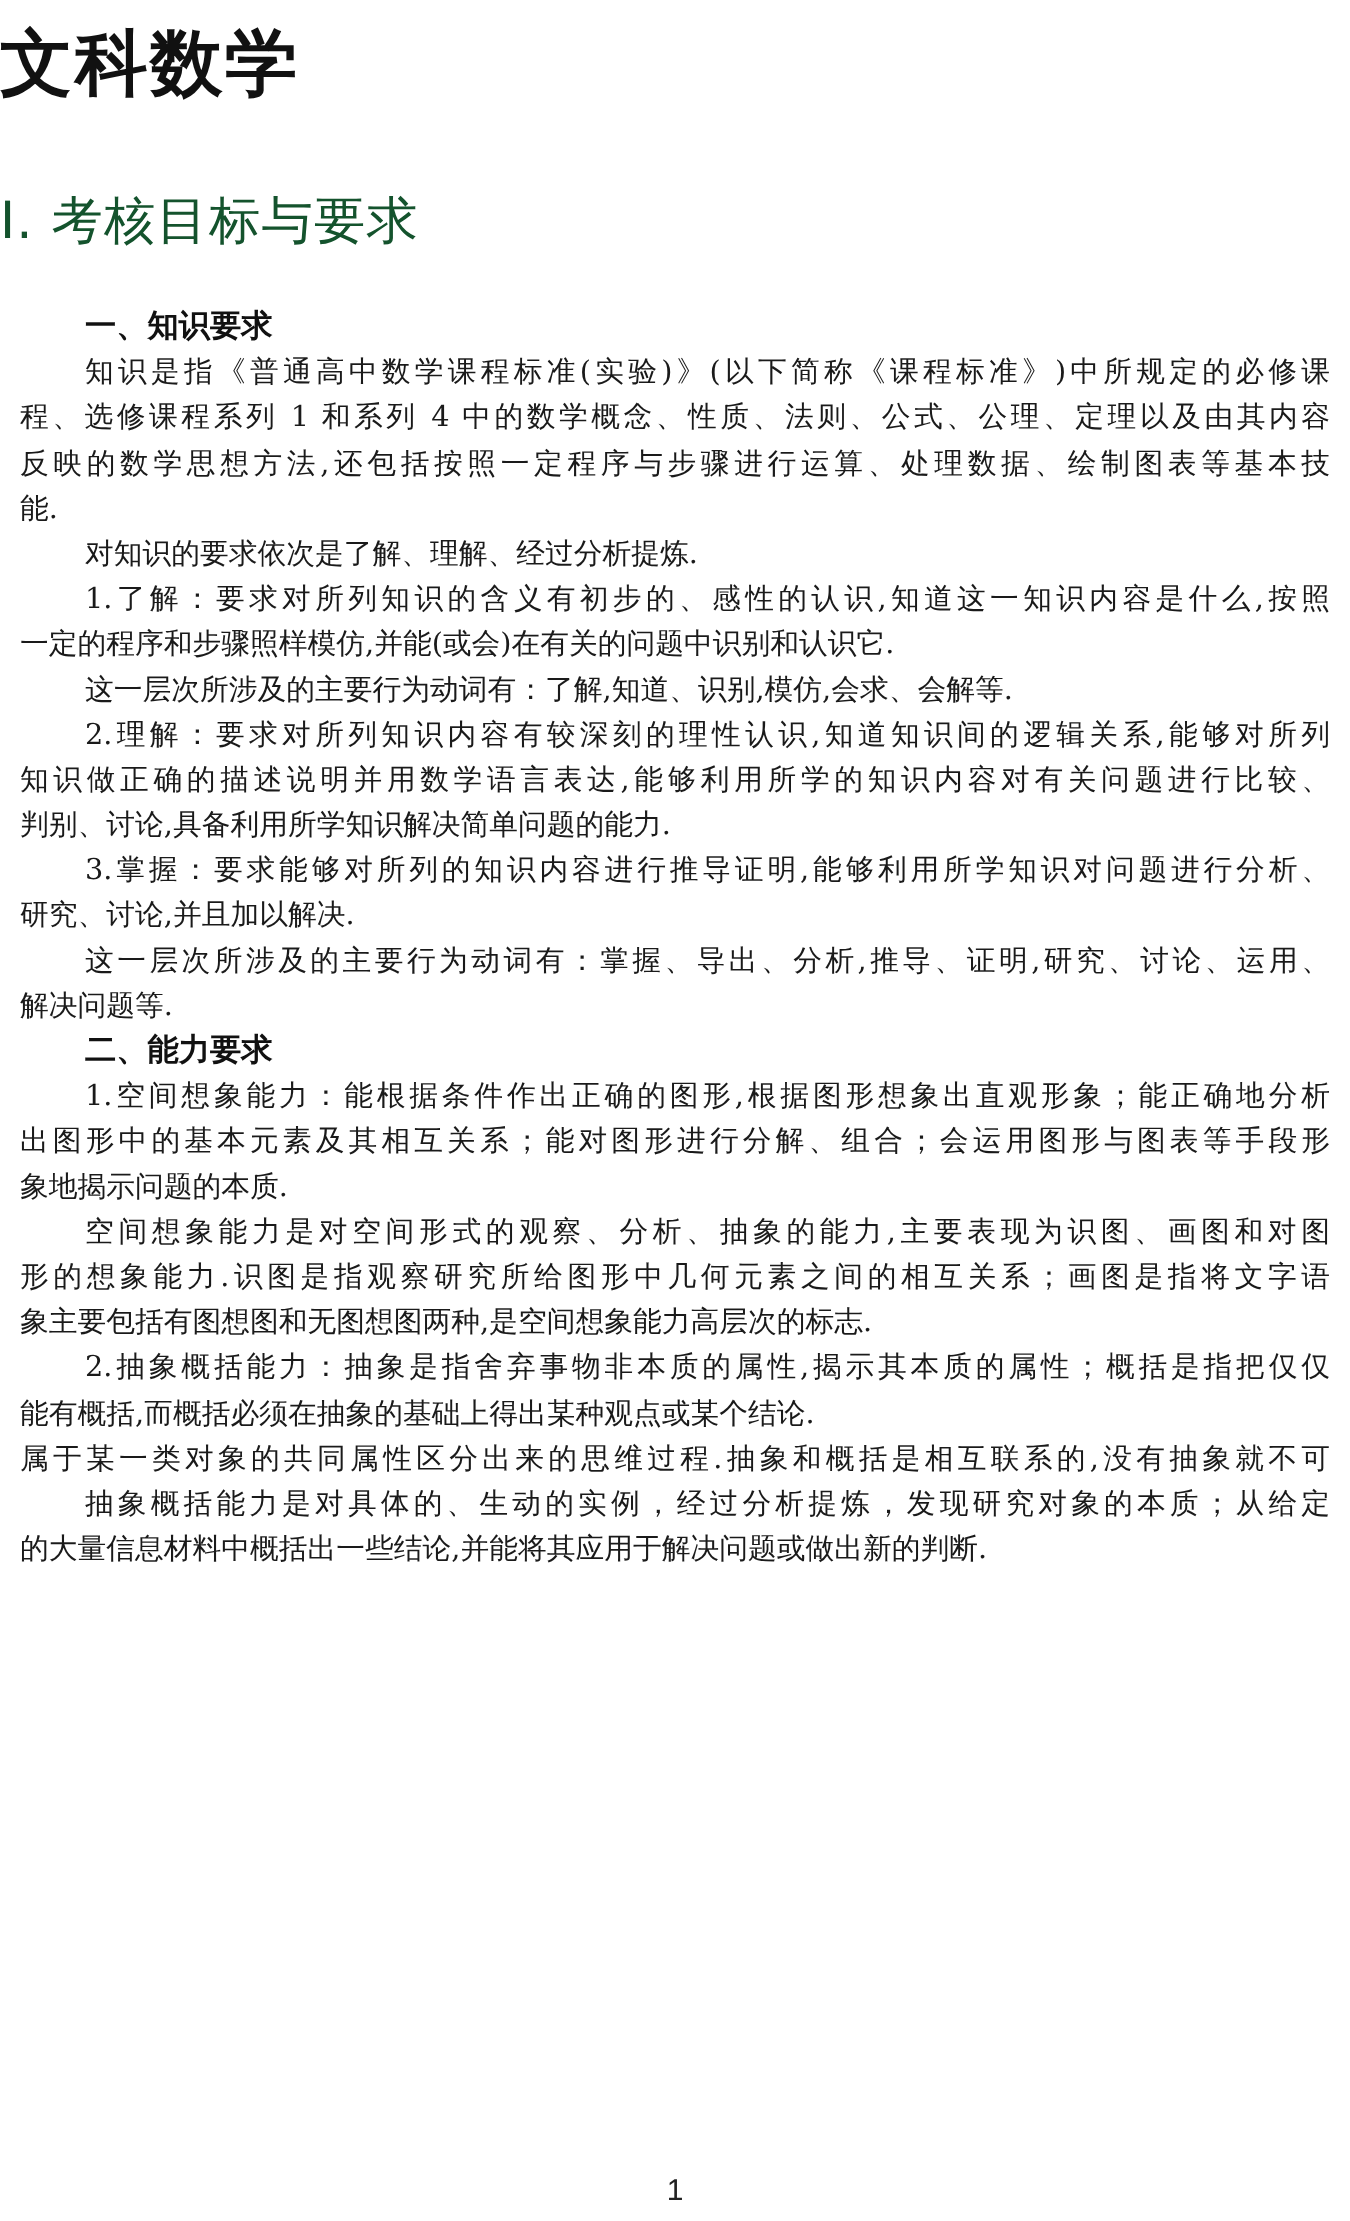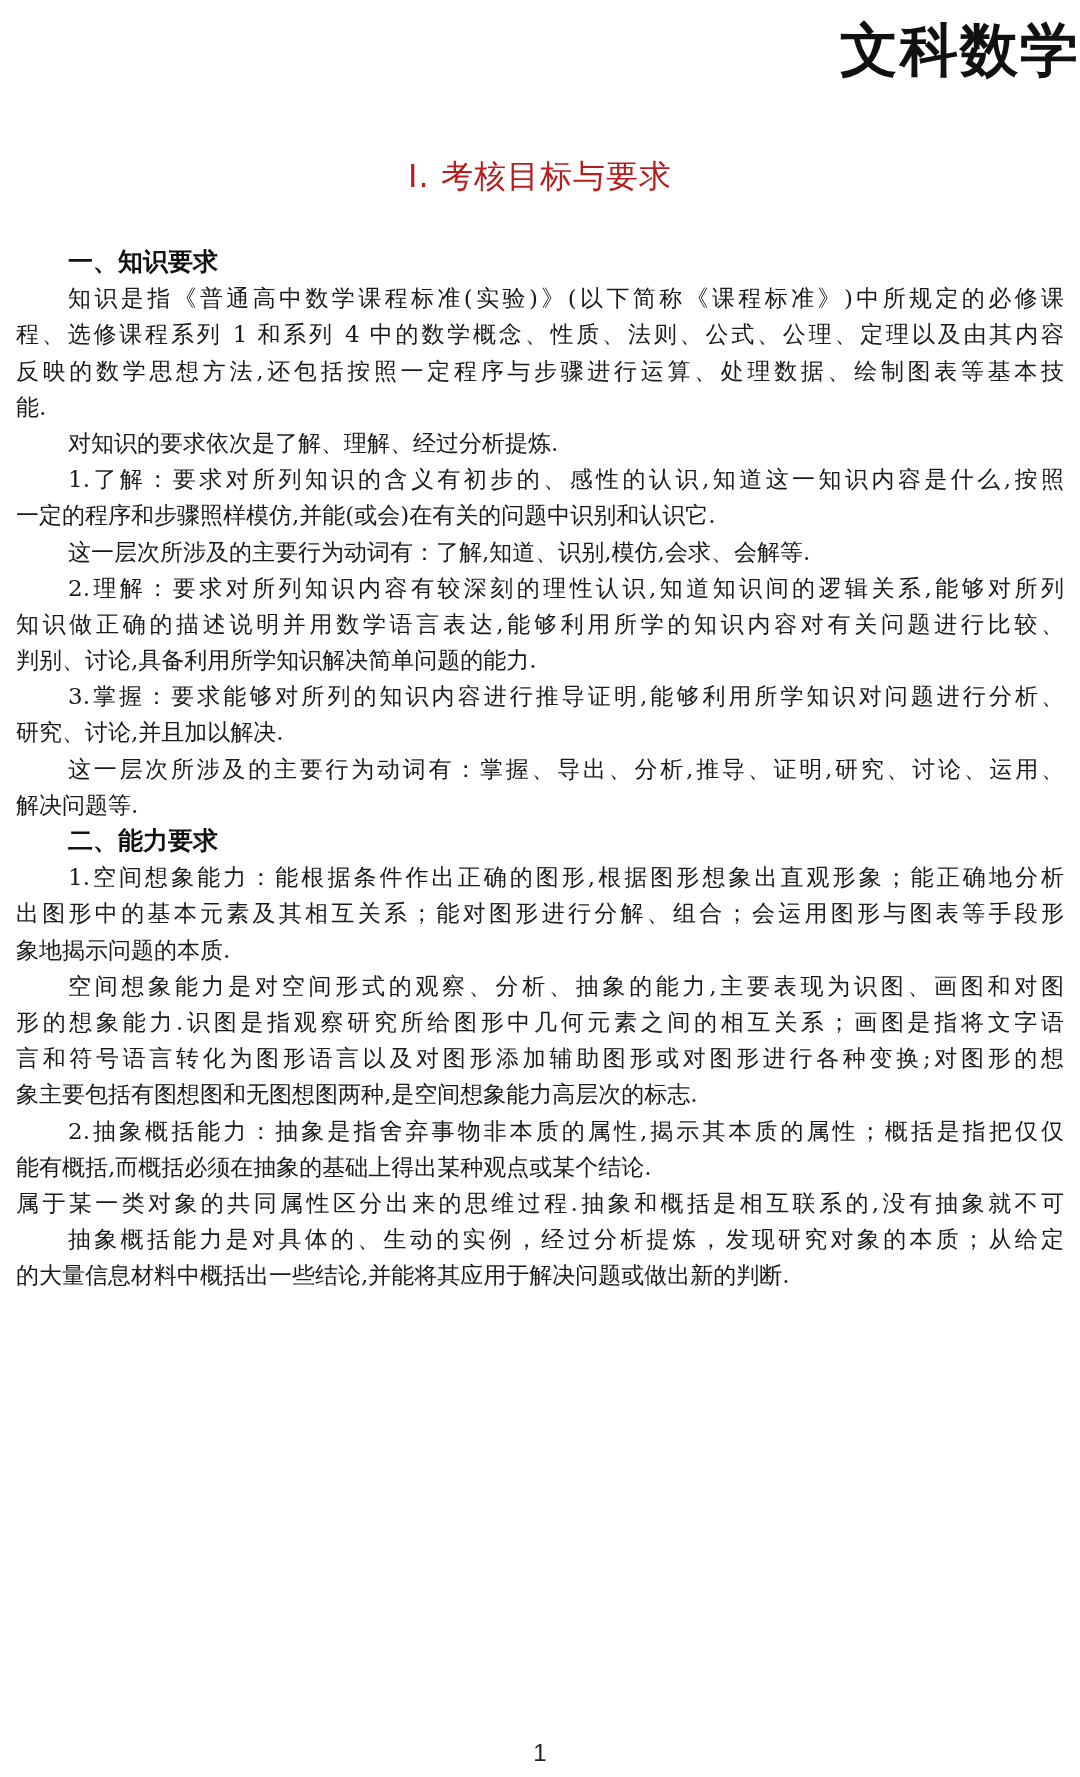--- a/index.html
+++ b/index.html
@@ -3,29 +3,29 @@
 <meta charset="utf-8">
 <style>
   html, body { margin: 0; padding: 0; background: #ffffff; }
   body {
     width: 1080px; height: 1777px; position: relative; overflow: hidden;
     font-family: "DejaVu Serif", "Liberation Serif", serif;
     color: #1a1a1a;
   }
   .title {
     position: absolute; left: 0; width: 1080px; top: 10px;
-    text-align: right; font-size: 58px; line-height: 80px;
+    text-align: left; font-size: 58px; line-height: 80px;
     font-family: "DejaVu Sans", "Liberation Sans", sans-serif;
     font-weight: bold; letter-spacing: 2px; color: #111;
   }
   .subtitle {
     position: absolute; left: 0; width: 1080px; top: 148px;
-    text-align: center; font-size: 32px; line-height: 56px;
+    font-size: 41px; line-height: 56px;
     font-family: "DejaVu Sans", "Liberation Sans", sans-serif;
-    color: #b91c1c; letter-spacing: 1px;
+    color: #14532d; letter-spacing: 1px;
   }
   .content {
     position: absolute; left: 16px; top: 244px; width: 1048px;
   }
   .line {
     height: 36.2px; line-height: 36px; font-size: 23px;
     white-space: nowrap; overflow: visible;
     text-align: justify; text-align-last: justify;
   }
   .line.last { text-align-last: left; }
@@ -87,21 +87,20 @@
     <div class="heading">二、能力要求</div>
 
     <div>
       <div class="line indent">1.空间想象能力：能根据条件作出正确的图形,根据图形想象出直观形象；能正确地分析</div>
       <div class="line">出图形中的基本元素及其相互关系；能对图形进行分解、组合；会运用图形与图表等手段形</div>
       <div class="line last">象地揭示问题的本质.</div>
     </div>
     <div>
       <div class="line indent">空间想象能力是对空间形式的观察、分析、抽象的能力,主要表现为识图、画图和对图</div>
       <div class="line">形的想象能力.识图是指观察研究所给图形中几何元素之间的相互关系；画图是指将文字语</div>
-      <div class="line">言和符号语言转化为图形语言以及对图形添加辅助图形或对图形进行各种变换;对图形的想</div>
       <div class="line last">象主要包括有图想图和无图想图两种,是空间想象能力高层次的标志.</div>
     </div>
     <div>
       <div class="line indent">2.抽象概括能力：抽象是指舍弃事物非本质的属性,揭示其本质的属性；概括是指把仅仅</div>
       <div class="line last">能有概括,而概括必须在抽象的基础上得出某种观点或某个结论.</div>
       <div class="line">属于某一类对象的共同属性区分出来的思维过程.抽象和概括是相互联系的,没有抽象就不可</div>
     </div>
     <div>
       <div class="line indent">抽象概括能力是对具体的、生动的实例，经过分析提炼，发现研究对象的本质；从给定</div>
       <div class="line last">的大量信息材料中概括出一些结论,并能将其应用于解决问题或做出新的判断.</div>

